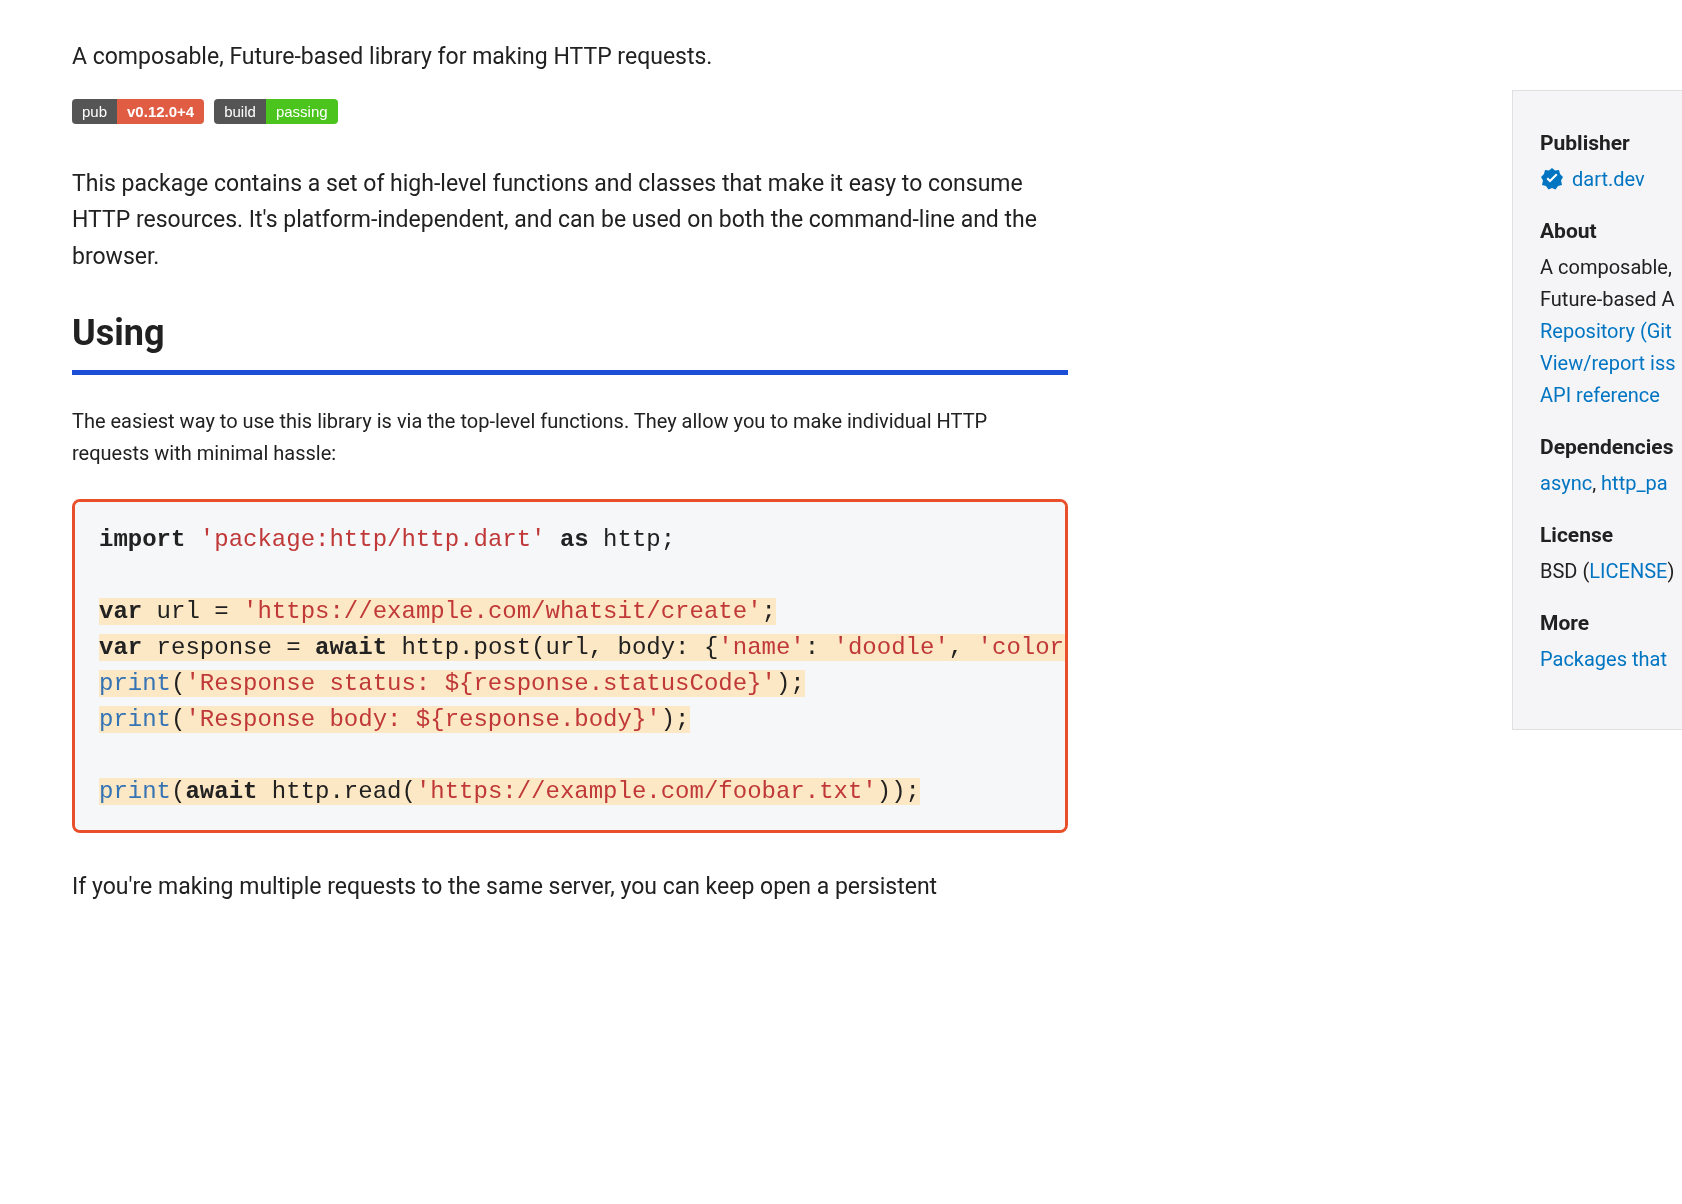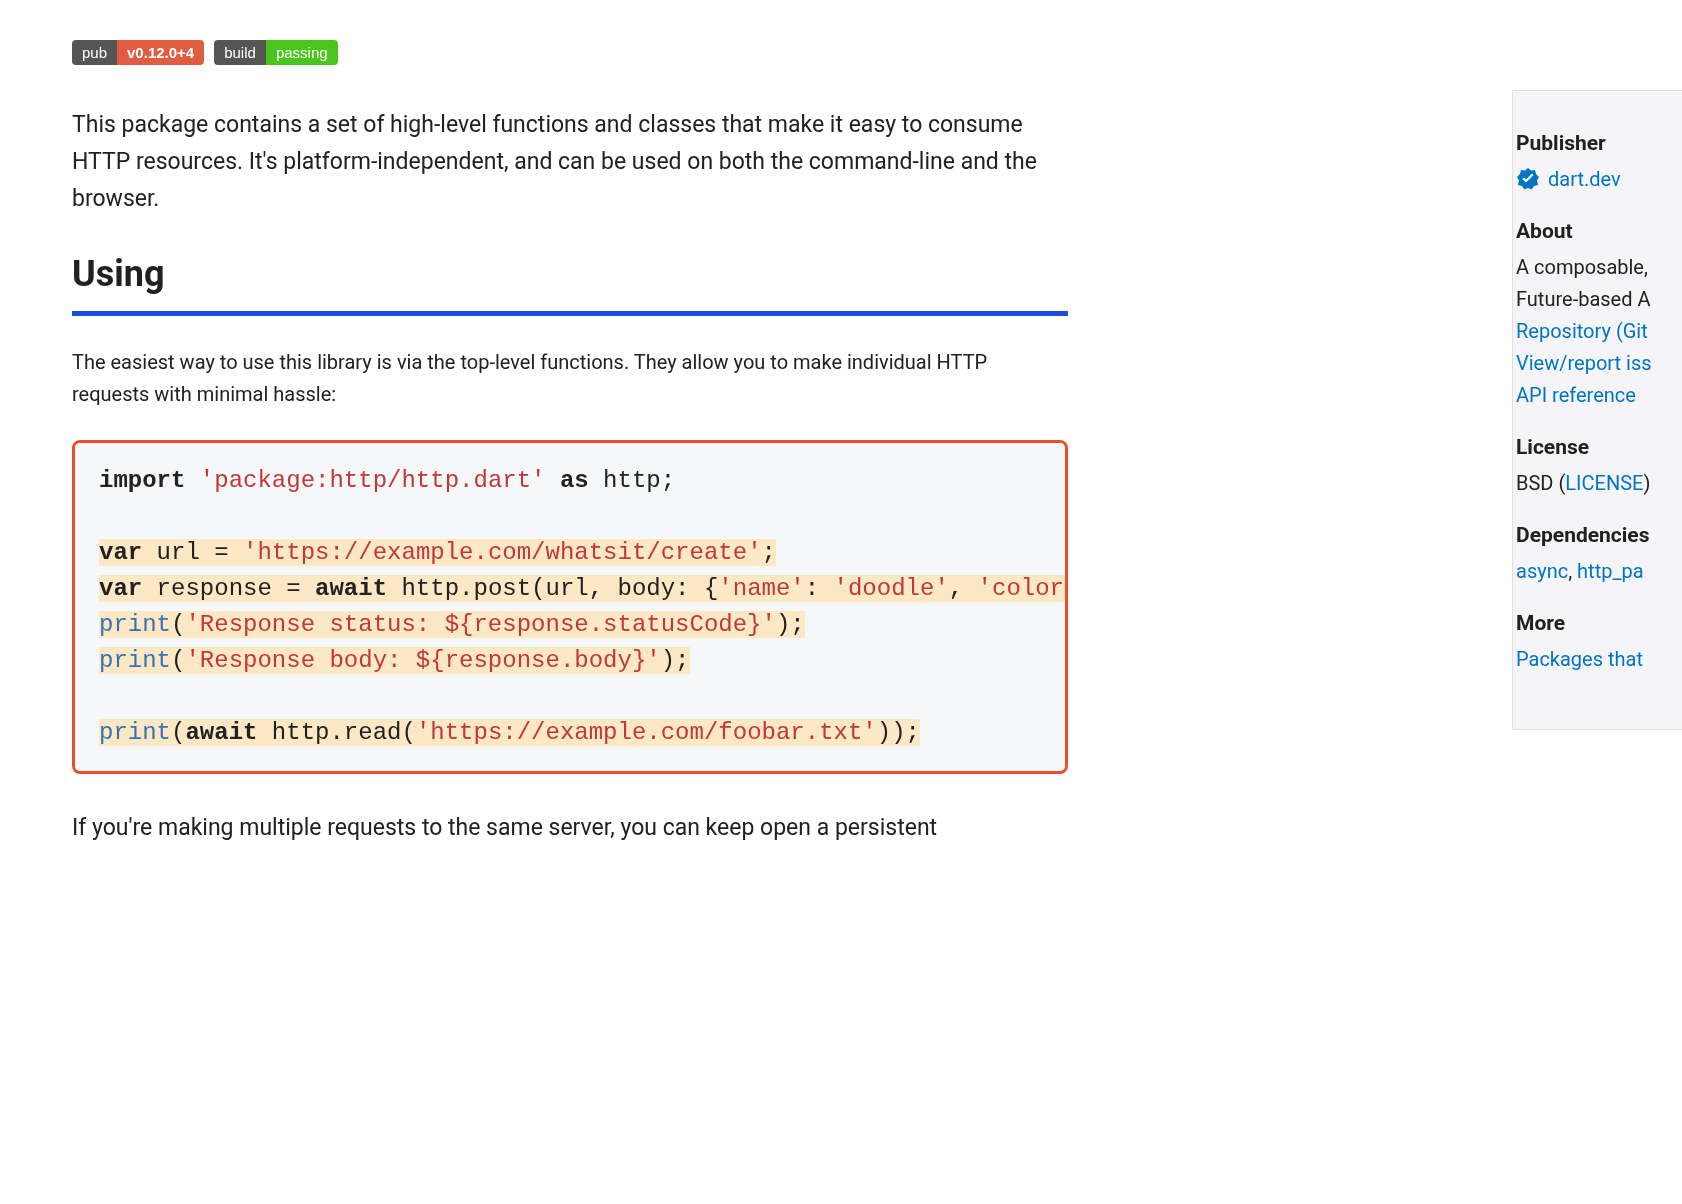--- a/index.html
+++ b/index.html
@@ -155,21 +155,21 @@
       font-size: 23px;
       line-height: 1.6;
       color: #212121;
     }
     .sidebar {
       width: 170px;
       flex-shrink: 0;
       background: #f5f5f7;
       border: 1px solid #e0e0e0;
       border-right: none;
-      padding: 40px 0 30px 3px;
+      padding: 40px 0 30px 27px;
       margin-top: 90px;
       height: fit-content;
       overflow: hidden;
     }
     .sidebar h3 {
       font-size: 21px;
       font-weight: 700;
       color: #212121;
       margin-bottom: 8px;
     }
@@ -201,20 +201,21 @@
       flex-shrink: 0;
     }
   </style>
 </head>
 <body>
 
 <div class="container">
   <div class="main">
 
     <div class="content">
+      <p class="intro">A composable, Future-based library for making HTTP requests.</p>
 
       <div class="badges">
         <span class="badge-group">
           <span class="badge-part badge-label">pub</span>
           <span class="badge-part badge-value-orange">v0.12.0+4</span>
         </span>
         <span class="badge-group">
           <span class="badge-part badge-label">build</span>
           <span class="badge-part badge-value-green">passing</span>
         </span>
@@ -256,31 +257,31 @@
     <div class="sidebar-section">
       <h3>About</h3>
       <div class="sidebar-text">A composable,</div>
       <div class="sidebar-text">Future-based A</div>
       <div><a class="sidebar-link">Repository (Git</a></div>
       <div><a class="sidebar-link">View/report iss</a></div>
       <div><a class="sidebar-link">API reference</a></div>
     </div>
 
     <div class="sidebar-section">
+      <h3>Dependencies</h3>
+      <div class="sidebar-text">
+        <a class="sidebar-link">async</a><span>, </span><a class="sidebar-link">http_pa</a>
+      </div>
+    </div>
+
+    <div class="sidebar-section">
       <h3>License</h3>
       <div class="sidebar-text">
         <span>BSD (</span><a class="sidebar-link">LICENSE</a><span>)</span>
       </div>
     </div>
 
     <div class="sidebar-section">
-      <h3>Dependencies</h3>
-      <div class="sidebar-text">
-        <a class="sidebar-link">async</a><span>, </span><a class="sidebar-link">http_pa</a>
-      </div>
-    </div>
-
-    <div class="sidebar-section">
       <h3>More</h3>
       <div><a class="sidebar-link">Packages that</a></div>
     </div>
   </div>
 </div>
 
 </body></html>

